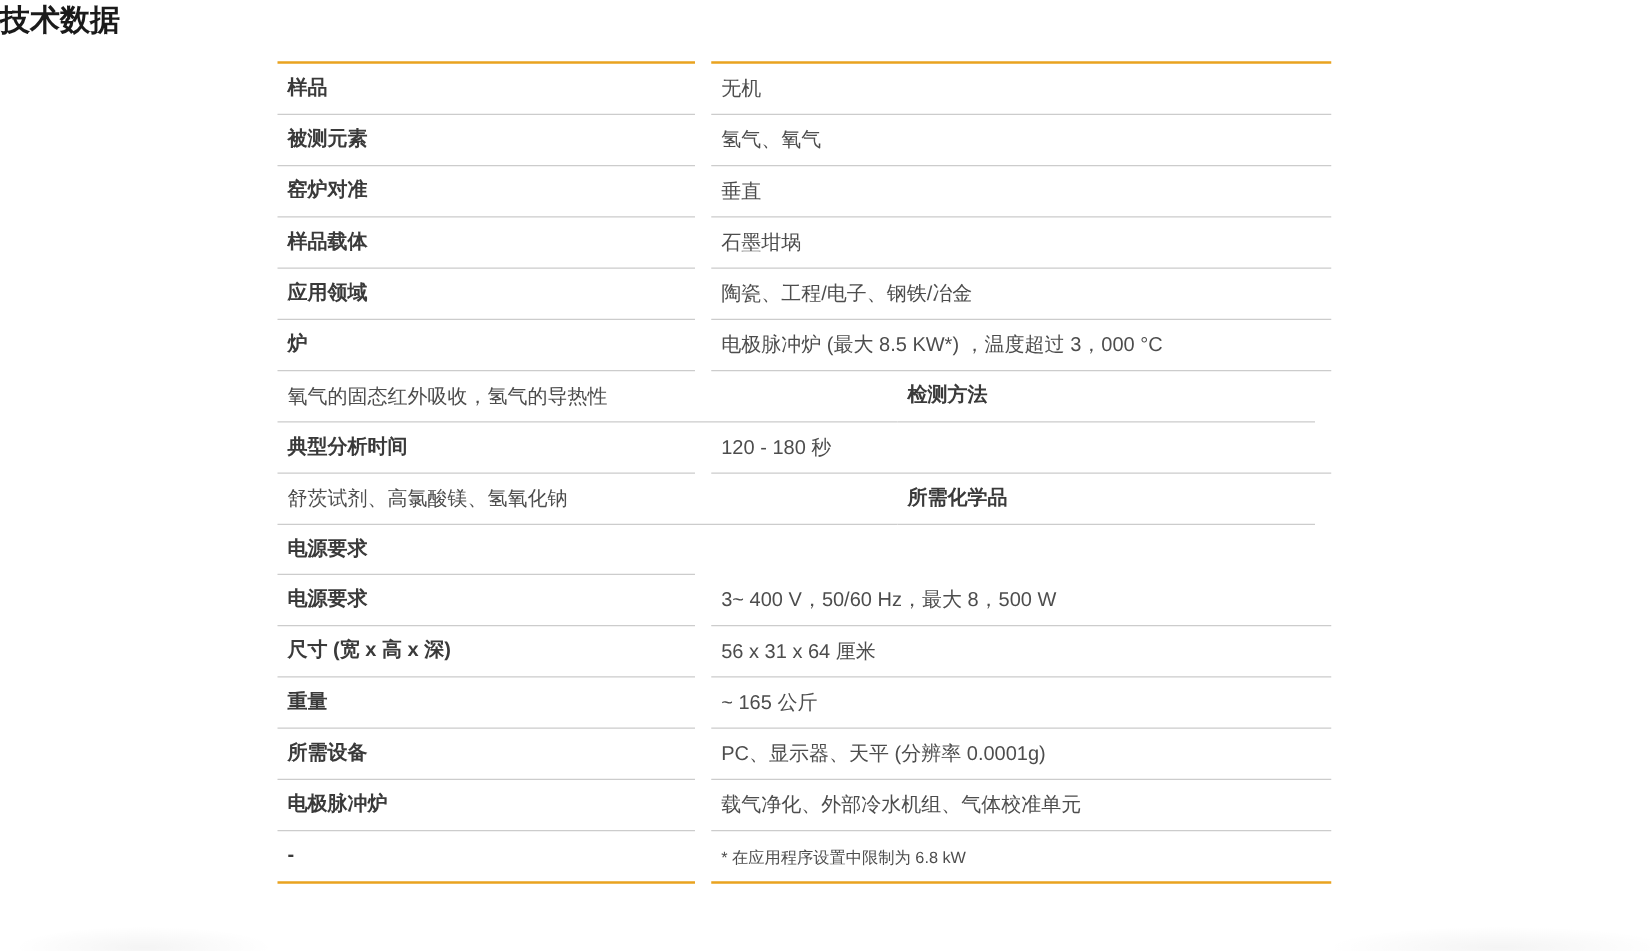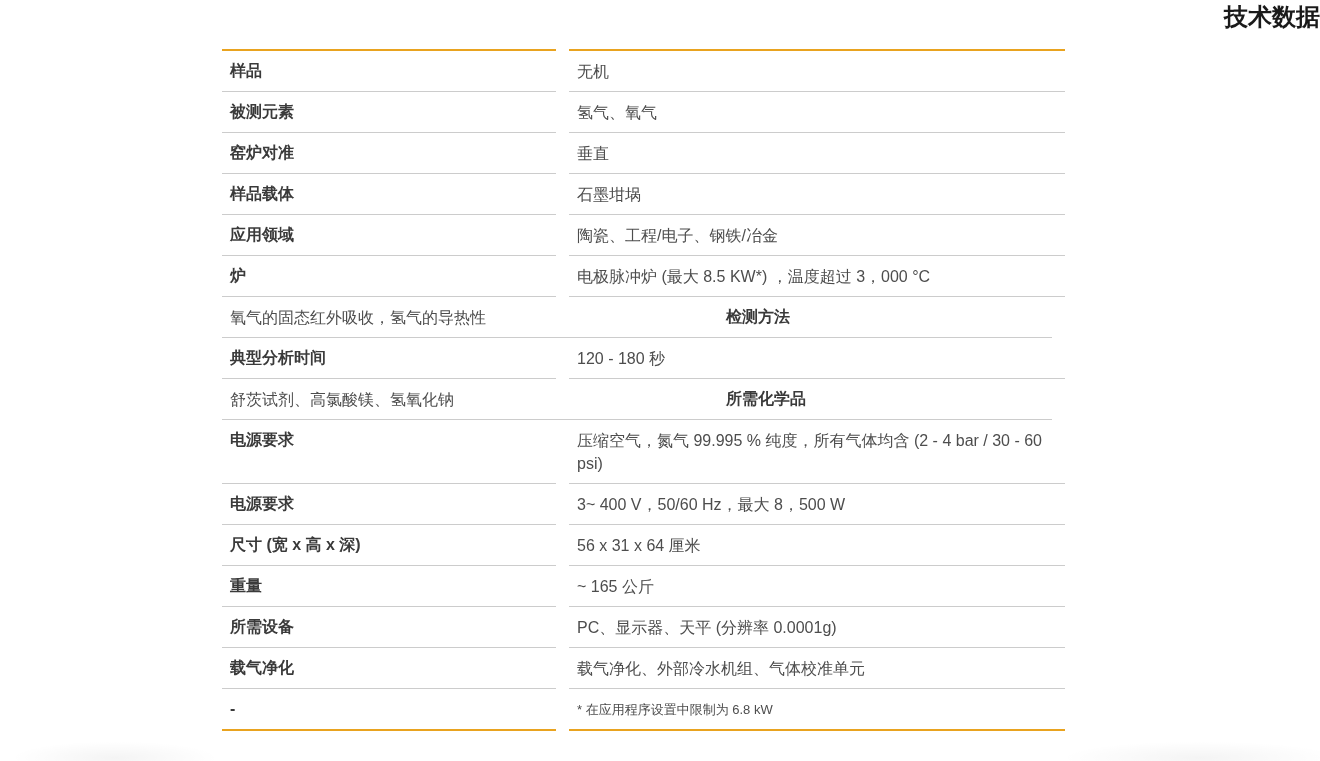--- a/index.html
+++ b/index.html
@@ -16,21 +16,21 @@
     height:761px;
     background:#ffffff;
     overflow:hidden;
     font-family:"Liberation Sans","DejaVu Sans",sans-serif;
   }
   .page{position:relative;width:1320px;height:761px;}
   .title{
     position:absolute;
     top:2px;left:0;width:100%;
     margin:0;
-    text-align:right;
+    text-align:left;
     font-size:24px;
     font-weight:700;
     color:var(--title);
     line-height:30px;
   }
   .spec-table{
     position:absolute;
     left:222px;
     top:49px;
     width:843px;
@@ -122,21 +122,20 @@
     <div class="cell value">120 - 180 秒</div>
   </div>
 
   <div class="row">
     <div class="cell value">舒茨试剂、高氯酸镁、氢氧化钠</div>
     <div class="cell label">所需化学品</div>
   </div>
 
   <div class="row">
     <div class="cell label">电源要求</div>
-    <div class="cell value">压缩空气，氮气 99.995 % 纯度，所有气体均含 (2 - 4 bar / 30 - 60 psi)</div>
   </div>
 
   <div class="row">
     <div class="cell label">电源要求</div>
     <div class="cell value">3~ 400 V，50/60 Hz，最大 8，500 W</div>
   </div>
 
   <div class="row">
     <div class="cell label">尺寸 (宽 x 高 x 深)</div>
     <div class="cell value">56 x 31 x 64 厘米</div>
@@ -146,21 +145,21 @@
     <div class="cell label">重量</div>
     <div class="cell value">~ 165 公斤</div>
   </div>
 
   <div class="row">
     <div class="cell label">所需设备</div>
     <div class="cell value">PC、显示器、天平 (分辨率 0.0001g)</div>
   </div>
 
   <div class="row">
-    <div class="cell label">载气净化</div>
+    <div class="cell label">电极脉冲炉</div>
     <div class="cell value">载气净化、外部冷水机组、气体校准单元</div>
   </div>
 
   <div class="row footnote">
     <div class="cell label">-</div>
     <div class="cell value">* 在应用程序设置中限制为 6.8 kW</div>
   </div>
 </div>
 
   <div class="corner-shade left"></div>

